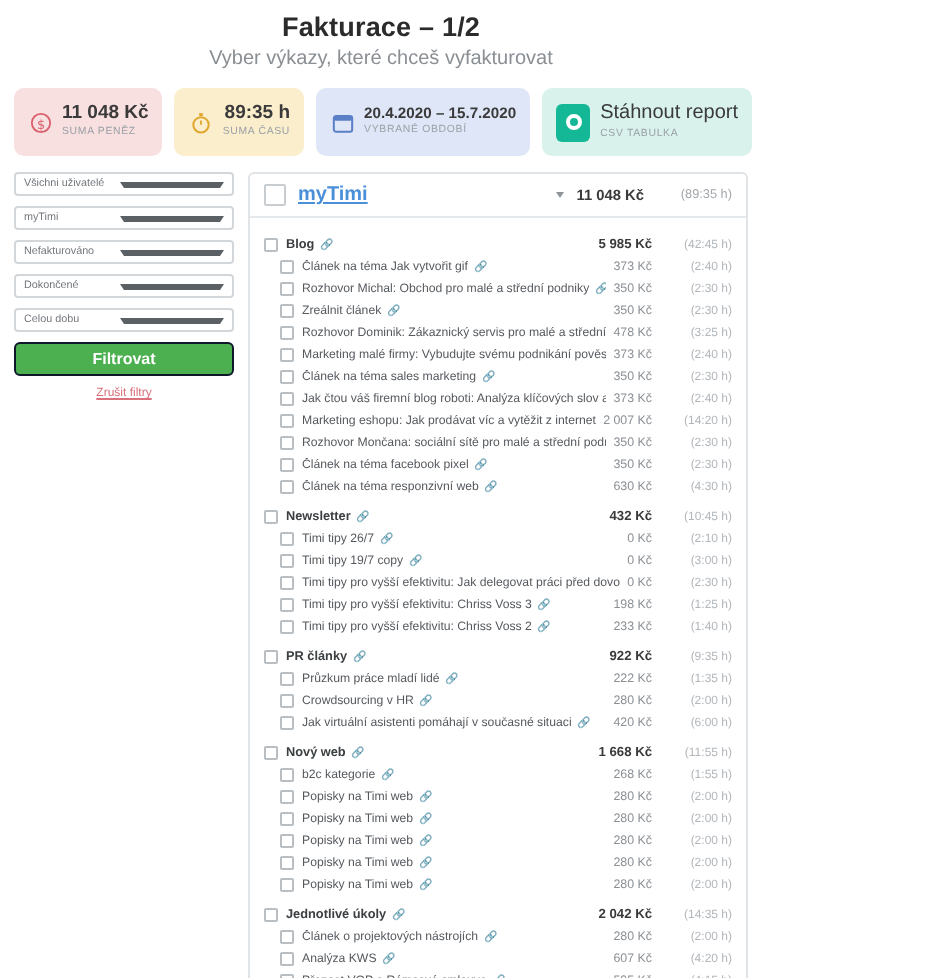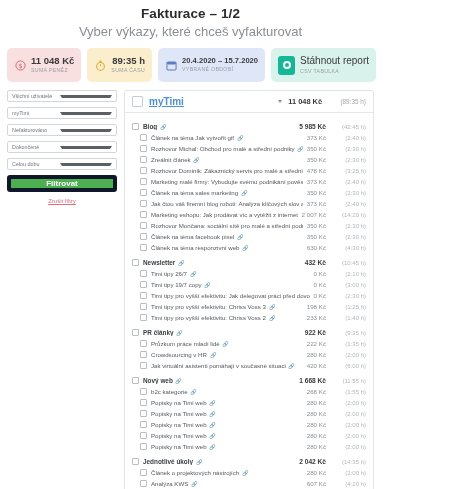--- a/index.html
+++ b/index.html
@@ -11,21 +11,21 @@
     overflow:hidden;
   }
   .page{width:381px;height:489px;position:relative;box-sizing:border-box;}
 
   
   .title{
     text-align:center;font-size:13.5px;font-weight:bold;color:#2b2b2b;
     padding-top:6px;letter-spacing:.1px;
   }
   .subtitle{
-    text-align:center;font-size:13px;color:#8a8f94;margin-top:3px;
+    text-align:center;font-size:10px;color:#8a8f94;margin-top:3px;
   }
 
   
   .cards{
     display:flex;gap:6px;padding:9px 7px 0 7px;box-sizing:border-box;
   }
   .card{
     flex:1;border-radius:5px;height:34px;box-sizing:border-box;
     display:flex;align-items:center;padding:0 7px;gap:5px;
   }
@@ -54,21 +54,21 @@
     width:100%;height:12px;box-sizing:border-box;border:1px solid #d4d7da;
     border-radius:2px;background:#fff;margin-bottom:5px;
     display:flex;align-items:center;padding:0 4px;font-size:5.4px;color:#73787d;
   }
   .select span{flex:1;overflow:hidden;white-space:nowrap;}
   .caret{
     width:0;height:0;border-left:2.4px solid transparent;border-right:2.4px solid transparent;
     border-top:3px solid #5b6065;
   }
   .btn-filter{
-    width:100%;height:17px;border-radius:3px;background:#4caf50;border:4px solid #0f172a;
+    width:100%;height:17px;border-radius:3px;background:#4caf50;border:1px solid #0f172a;
     color:#fff;font-size:8px;font-weight:bold;display:flex;align-items:center;justify-content:center;
     margin-top:3px;box-sizing:border-box;
   }
   .link-reset{
     display:block;text-align:center;font-size:6px;color:#d9707c;margin-top:6px;
     text-decoration:underline;
   }
 
   
   .panel{

